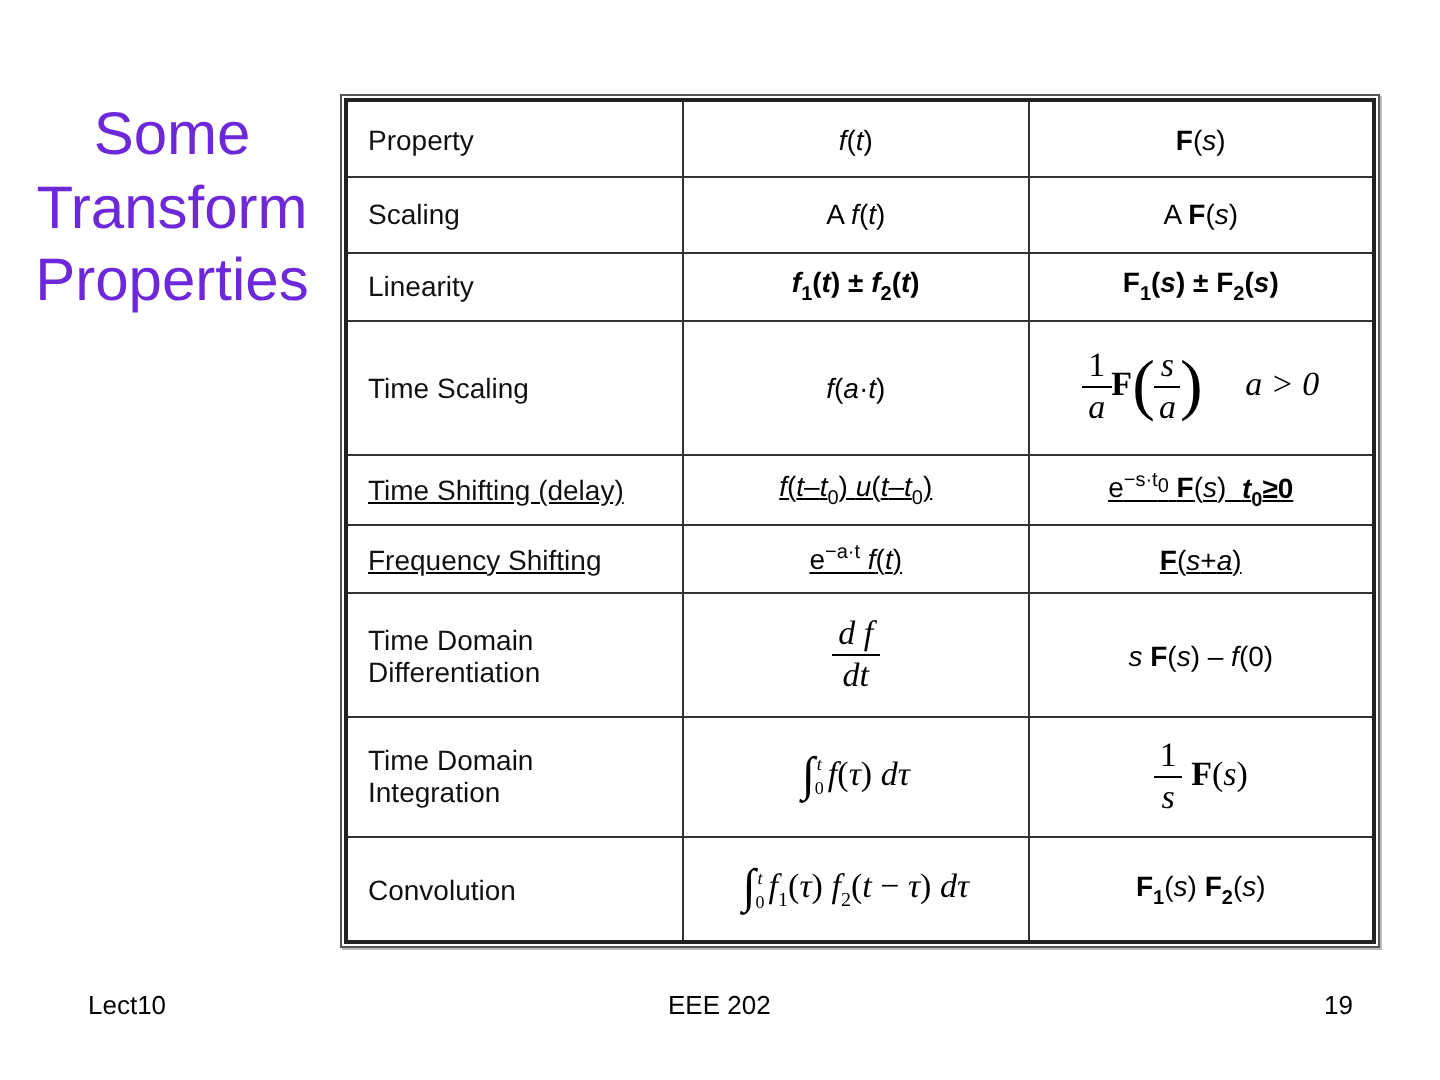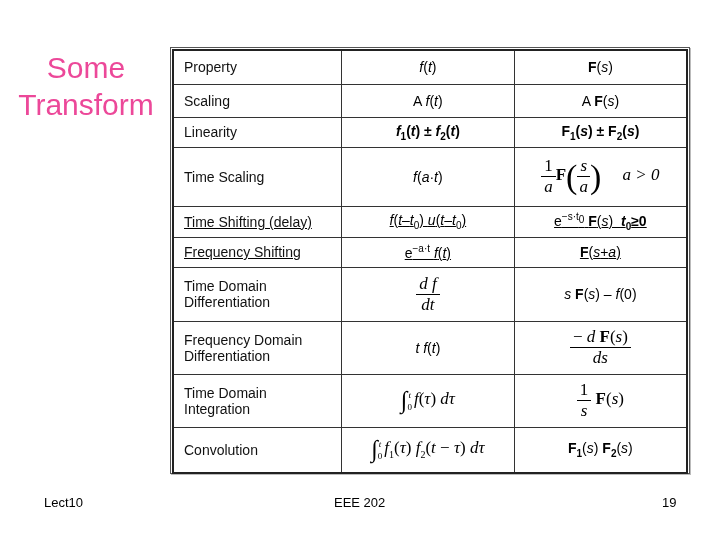--- a/index.html
+++ b/index.html
@@ -2,21 +2,21 @@
 <html><head>
   <meta charset="utf-8">
   <style>
     html, body { margin: 0; padding: 0; }
     body {
       width: 720px; height: 540px; background: #ffffff; position: relative; overflow: hidden;
       font-family: "Liberation Sans", sans-serif; color: #000;
     }
     .slide-title {
       position: absolute; left: 4px; top: 50px; width: 164px;
-      text-align: center; color: #ec4899; font-size: 30px; line-height: 36.5px;
+      text-align: center; color: #6d28d9; font-size: 30px; line-height: 36.5px;
     }
     .table-wrap {
       position: absolute; left: 170px; top: 47px; width: 520px; height: 427px;
       border: 1px solid #555; box-sizing: border-box; padding: 1px;
       box-shadow: 1px 1px 0 #bbb;
     }
     table {
       width: 100%; height: 100%; border-collapse: collapse; table-layout: fixed;
       border: 2px solid #222;
     }
@@ -49,20 +49,21 @@
     .footer-left { left: 44px; }
     .footer-center { left: 334px; }
     .footer-right { left: 662px; text-align: center; }
   </style>
 </head>
 <body>
 
 <div class="slide-title">
   <div>Some</div>
   <div>Transform</div>
+  <div>Properties</div>
 </div>
 
 <div class="table-wrap">
   <table>
     <tbody>
         <tr class="r-head">
       <td class="c1">Property</td>
       <td class="c2"><span class="it">f</span>(<span class="it">t</span>)</td>
       <td class="c3"><span class="bf">F</span>(<span class="it">s</span>)</td>
     </tr>
@@ -106,33 +107,20 @@
         <div>Differentiation</div>
       </td>
       <td class="c2 serif">
         <span class="frac">
               <span class="num it">d f</span>
               <span class="den it">dt</span>
             </span>
       </td>
       <td class="c3"><span class="it">s</span> <span class="bf">F</span>(<span class="it">s</span>) – <span class="it">f</span>(0)</td>
     </tr>
-    <tr class="r6">
-      <td class="c1">
-        <div>Frequency Domain</div>
-        <div>Differentiation</div>
-      </td>
-      <td class="c2"><span class="it">t f</span>(<span class="it">t</span>)</td>
-      <td class="c3 serif">
-        <span class="frac">
-              <span class="num">− <span class="it">d</span> <span class="bf">F</span>(<span class="it">s</span>)</span>
-              <span class="den it">ds</span>
-            </span>
-      </td>
-    </tr>
     <tr class="r7">
       <td class="c1">
         <div>Time Domain</div>
         <div>Integration</div>
       </td>
       <td class="c2 serif">
         <span class="integral">∫</span><span class="lims">
               <span class="it">t</span>
               <span>0</span>
             </span><span class="it">f</span>(<span class="it">τ</span>) <span class="it">dτ</span>

